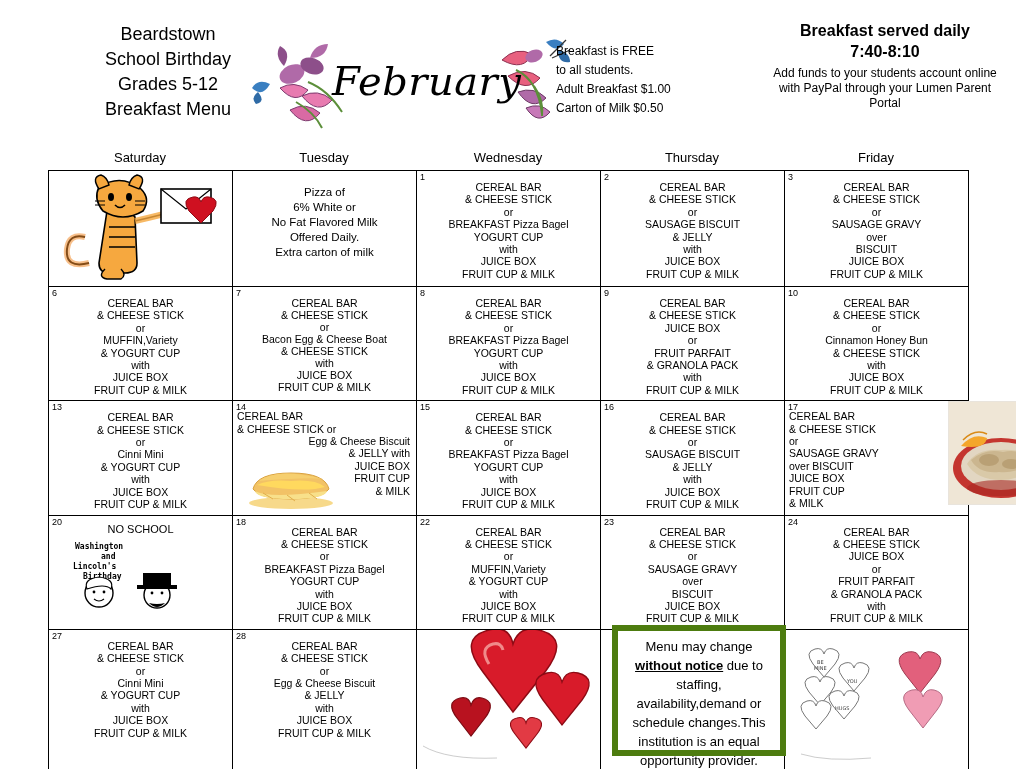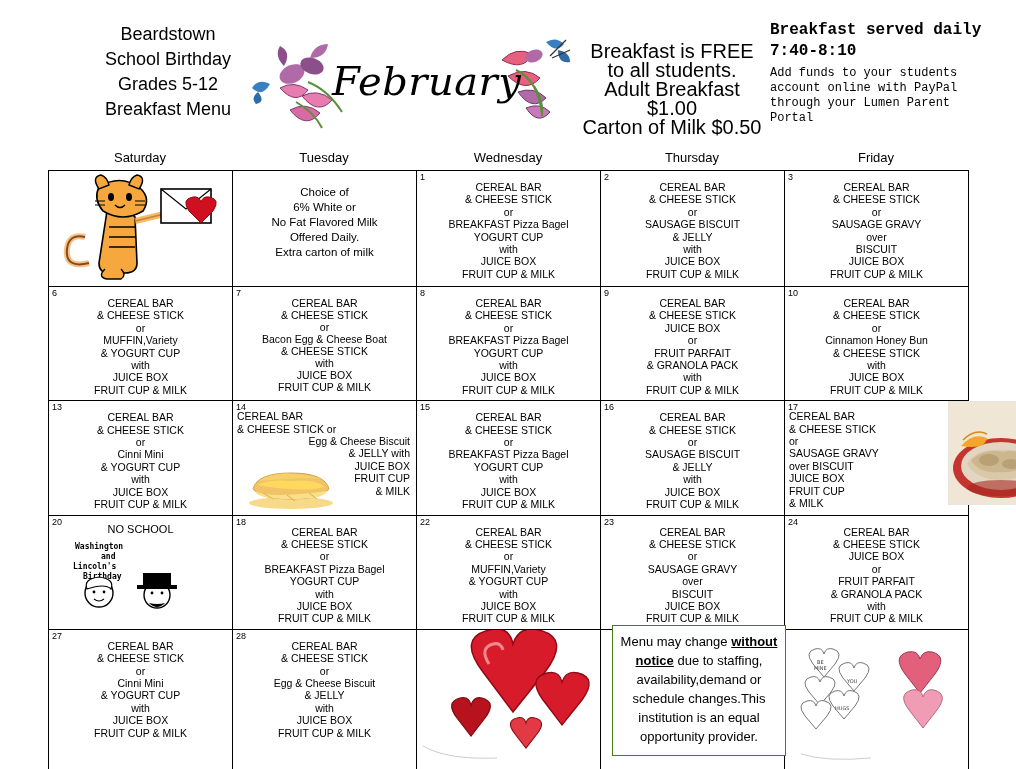--- a/index.html
+++ b/index.html
@@ -43,34 +43,34 @@
     left: 82px;
     top: 22px;
     font-family: "DejaVu Serif", serif;
     font-style: italic;
     font-size: 40px;
     letter-spacing: 0.5px;
   }
 
   .mid-note {
     position: absolute;
-    left: 577px;
+    left: 556px;
     top: 42px;
     width: 190px;
-    text-align: center;
-    font-size: 20px;
+    text-align: left;
+    font-size: 12px;
     line-height: 19px;
   }
 
   .right-note {
     position: absolute;
     left: 770px;
     top: 20px;
     width: 230px;
-    font-family: Liberation Mono, monospace;
+    text-align: center;
   }
   .right-note .rn-title {
     font-size: 16px;
     font-weight: bold;
     line-height: 21px;
   }
   .right-note .rn-sub {
     margin-top: 4px;
     font-size: 12px;
     line-height: 15px;
@@ -151,21 +151,21 @@
   
   .tiger-wrap { position: relative; width: 100%; height: 100%; }
 
   
   .notice {
     position: absolute;
     left: 612px;
     top: 625px;
     width: 174px;
     height: 131px;
-    border: 1px solid #4d7c0f;
+    border: 6px solid #4d7c0f;
     background: #fff;
     padding: 6px 6px 4px;
     text-align: center;
     font-size: 13px;
     line-height: 19px;
   }
   .notice u { text-decoration: underline; font-weight: bold; }
 
   
   .sandwich {
@@ -296,21 +296,21 @@
             <rect x="112" y="18" width="50" height="34" fill="#ffffff" stroke="#000" stroke-width="1.6"></rect>
             <path d="M112 18 l25 20 l25 -20" fill="none" stroke="#000" stroke-width="1.2"></path>
 
             <path d="M140 40 q-8 -12 4 -14 q6 -1 8 5 q2 -6 8 -5 q12 2 4 14 l-12 12 z" fill="#cf1020" stroke="#8d0a14" stroke-width="1"></path>
           </svg>
         </div>
       </td>
       <td>
         <div class="daynum"></div>
         <div class="choice">
-          <div>Choice of</div>
+          <div>Pizza of</div>
           <div>6% White or</div>
           <div>No Fat Flavored Milk</div>
           <div>Offered Daily.</div>
           <div>Extra carton of milk</div>
         </div>
       </td>
       <td>
         <div class="daynum">1</div>
         <div class="cell-body">
           <div>CEREAL BAR</div>

